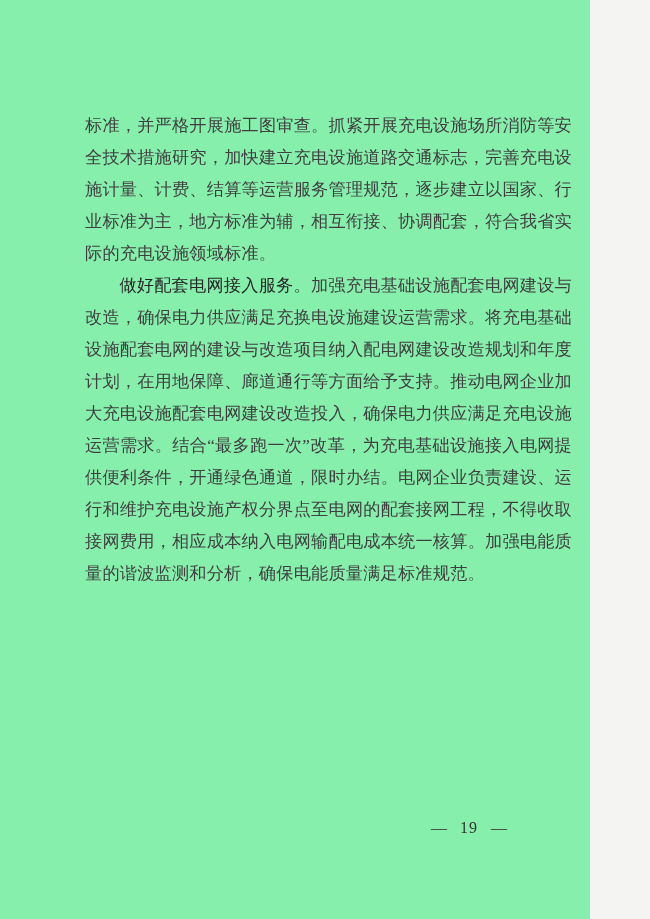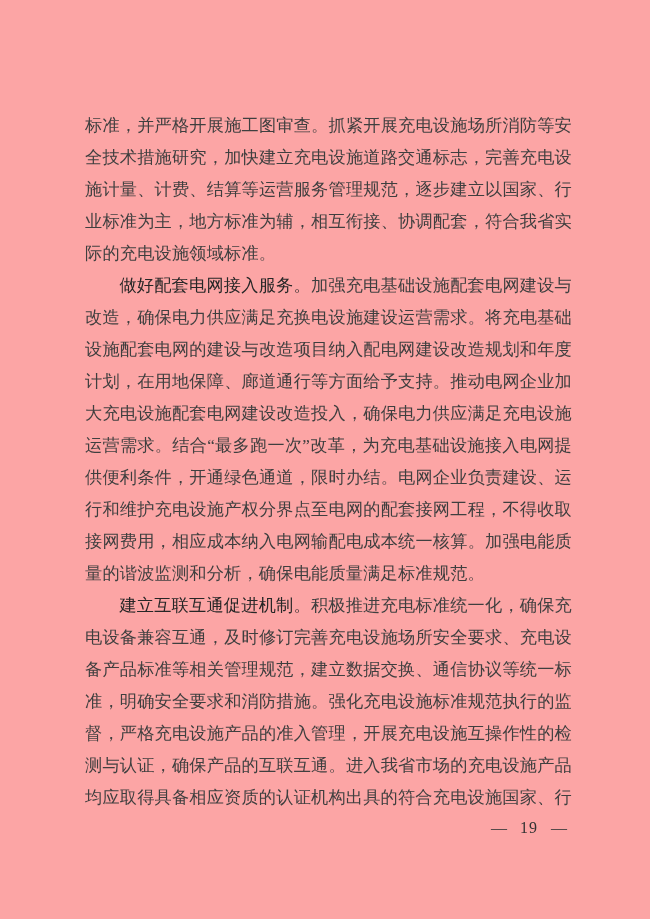--- a/index.html
+++ b/index.html
@@ -7,23 +7,23 @@
     padding: 0;
   }
   body {
     width: 650px;
     height: 919px;
     background: #f4f4f3;
     font-family: "Liberation Serif", "DejaVu Serif", serif;
   }
   .page {
     position: relative;
-    width: 650px;
+    width: 590px;
     height: 919px;
-    background: #fca5a5;
+    background: #86efac;
     overflow: hidden;
   }
   .doc-body {
     position: absolute;
     top: 110px;
     left: 85px;
     width: 487px;
     color: #3f3f3f;
     font-size: 17.2px;
     line-height: 32px;
@@ -60,20 +60,19 @@
 </style>
 </head>
 <body>
 
 <div class="page">
 
   <div class="doc-body">
 
   <p class="para"><span>标准，并严格开展施工图审查。抓紧开展充电设施场所消防等安全技术措施研究，加快建立充电设施道路交通标志，完善充电设施计量、计费、结算等运营服务管理规范，逐步建立以国家、行业标准为主，地方标准为辅，相互衔接、协调配套，符合我省实际的充电设施领域标准。</span></p>
       <p class="para indent"><span class="lead">做好配套电网接入服务。</span><span>加强充电基础设施配套电网建设与改造，确保电力供应满足充换电设施建设运营需求。将充电基础设施配套电网的建设与改造项目纳入配电网建设改造规划和年度计划，在用地保障、廊道通行等方面给予支持。推动电网企业加大充电设施配套电网建设改造投入，确保电力供应满足充电设施运营需求。结合“最多跑一次”改革，为充电基础设施接入电网提供便利条件，开通绿色通道，限时办结。电网企业负责建设、运行和维护充电设施产权分界点至电网的配套接网工程，不得收取接网费用，相应成本纳入电网输配电成本统一核算。加强电能质量的谐波监测和分析，确保电能质量满足标准规范。</span></p>
-      <p class="para indent"><span class="lead">建立互联互通促进机制。</span><span>积极推进充电标准统一化，确保充电设备兼容互通，及时修订完善充电设施场所安全要求、充电设备产品标准等相关管理规范，建立数据交换、通信协议等统一标准，明确安全要求和消防措施。强化充电设施标准规范执行的监督，严格充电设施产品的准入管理，开展充电设施互操作性的检测与认证，确保产品的互联互通。进入我省市场的充电设施产品均应取得具备相应资质的认证机构出具的符合充电设施国家、行</span></p>
     </div>
 
   <div class="footer">
     <span class="dash">—</span><span class="pagenum">19</span><span class="dash">—</span>
   </div>
 
 </div>
 
 </body></html>

